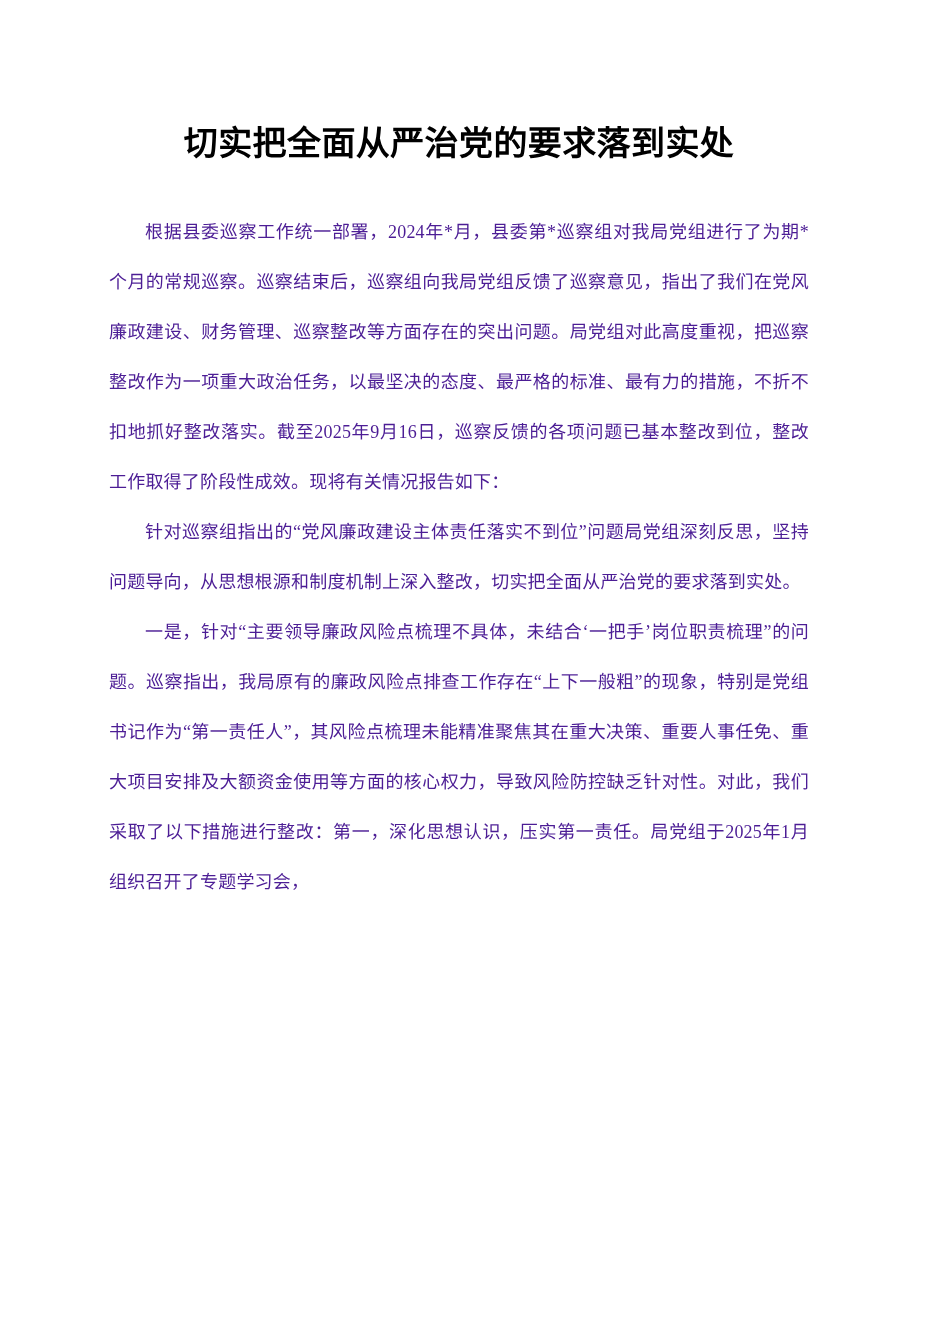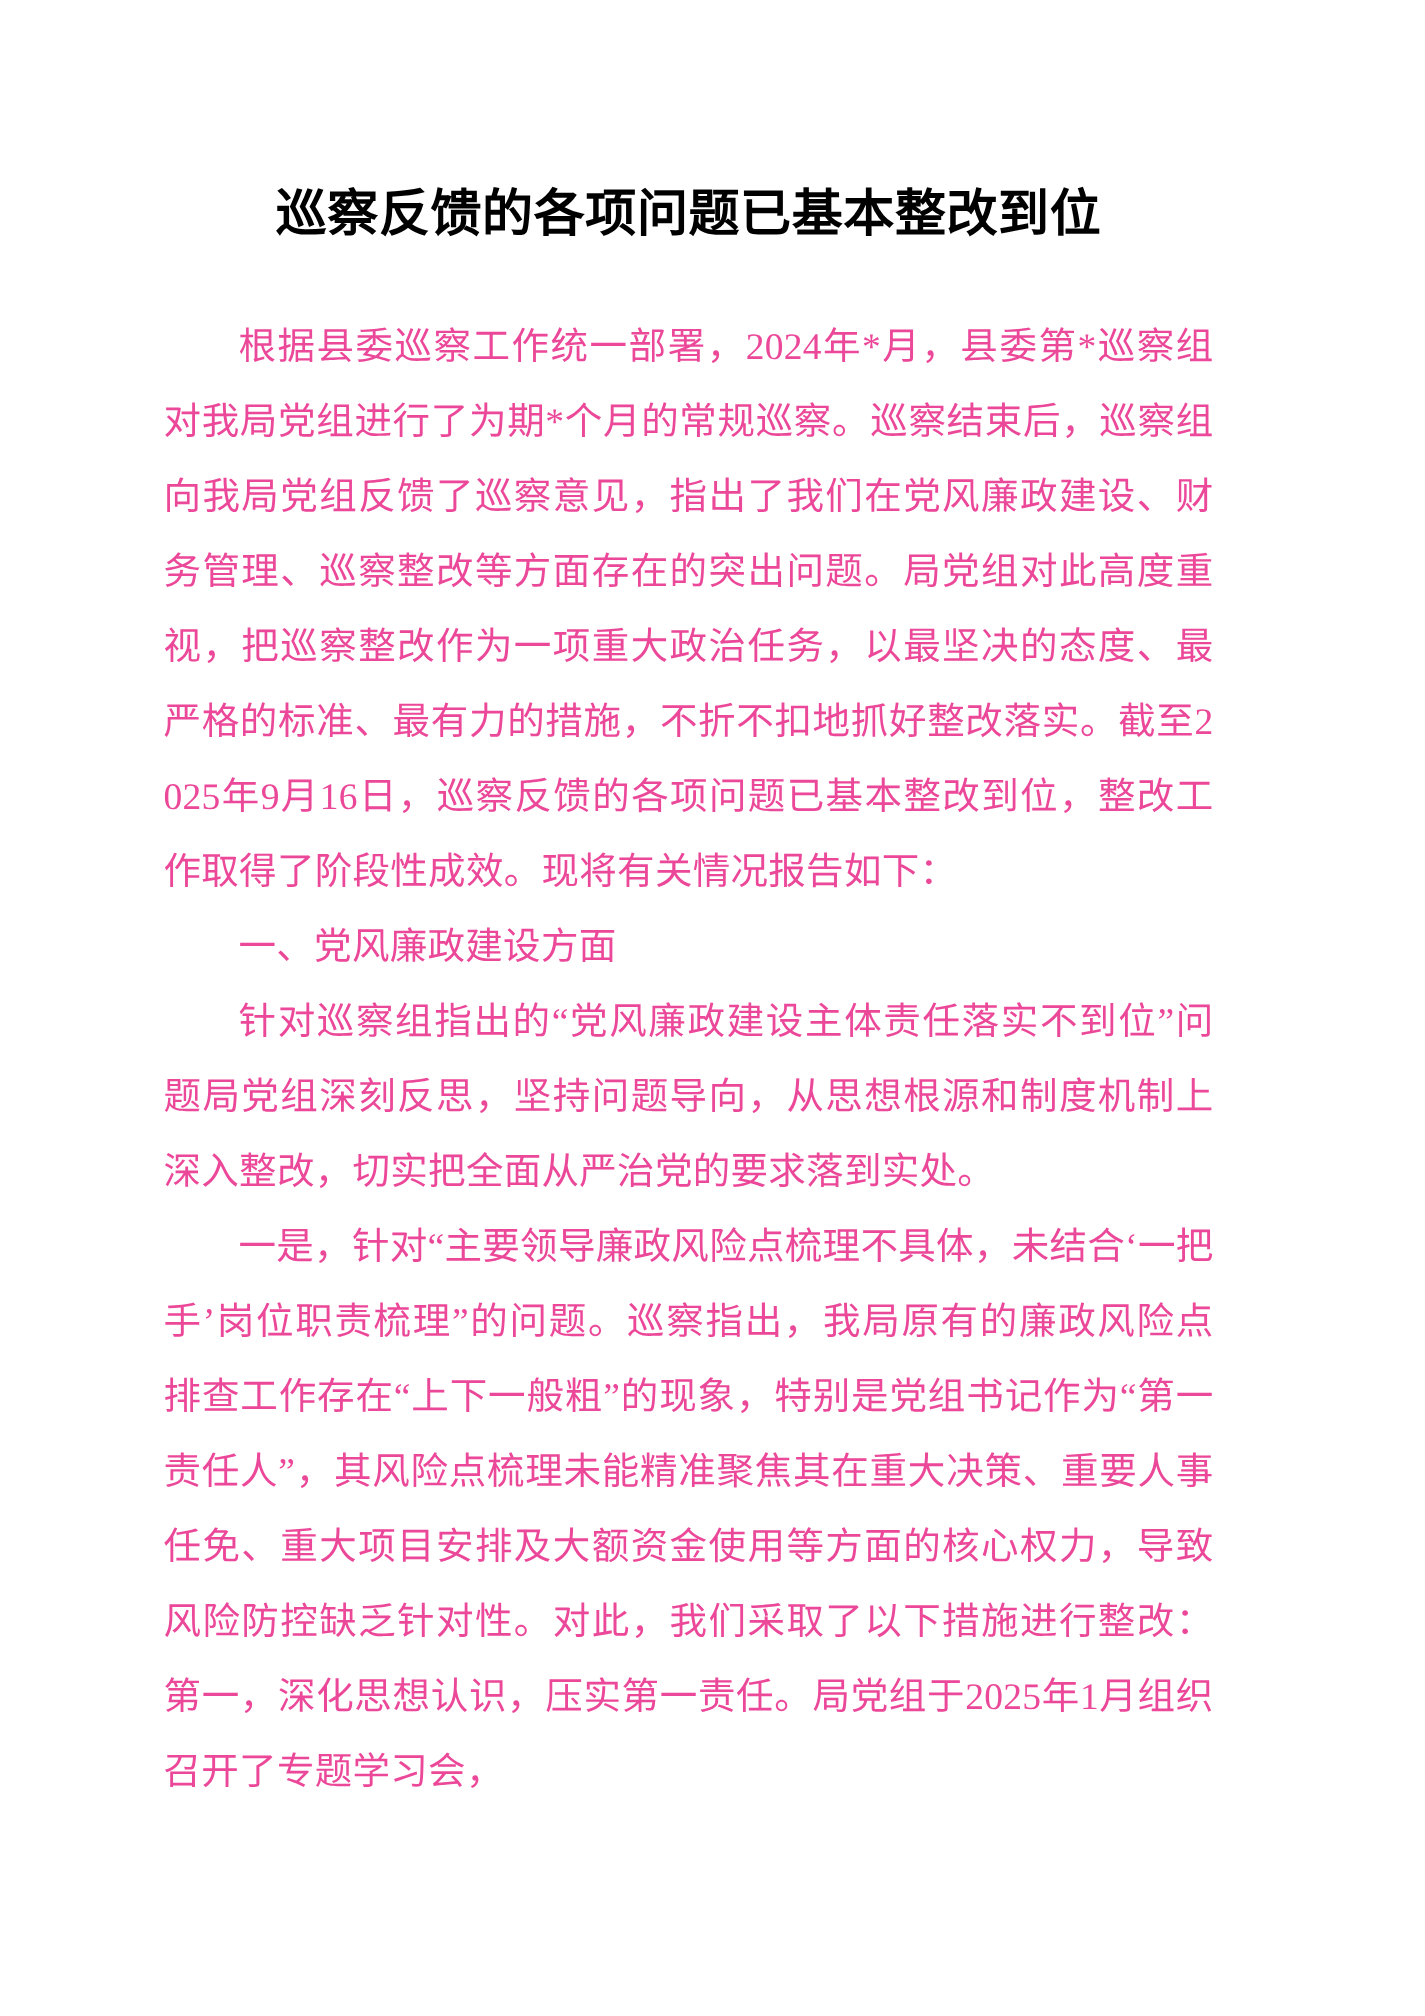--- a/index.html
+++ b/index.html
@@ -39,23 +39,23 @@
     padding-bottom: 0;
     white-space: nowrap;
   }
 
   .body-block {
     margin-top: 41px;
   }
 
   p.para {
     font-family: "Liberation Serif", "DejaVu Serif", serif;
-    font-size: 25px;
+    font-size: 18px;
     line-height: 50px;
-    color: #ec4899;
+    color: #4c1d95;
     margin: 0;
     text-align: justify;
     text-justify: inter-ideograph;
     text-indent: 2em;
     letter-spacing: 0.2px;
     word-break: break-all;
   }
 
   p.para.heading-num {
     text-indent: 2em;
@@ -69,27 +69,26 @@
   p.para:last-child {
     text-align: justify;
   }
 </style>
 </head>
 <body>
 
 <div class="page">
   <div class="page-body">
 
-    <h1 class="doc-title">巡察反馈的各项问题已基本整改到位</h1>
+    <h1 class="doc-title">切实把全面从严治党的要求落到实处</h1>
 
     <div class="body-block">
 
       <p class="para">根据县委巡察工作统一部署，2024年*月，县委第*巡察组对我局党组进行了为期*个月的常规巡察。巡察结束后，巡察组向我局党组反馈了巡察意见，指出了我们在党风廉政建设、财务管理、巡察整改等方面存在的突出问题。局党组对此高度重视，把巡察整改作为一项重大政治任务，以最坚决的态度、最严格的标准、最有力的措施，不折不扣地抓好整改落实。截至2025年9月16日，巡察反馈的各项问题已基本整改到位，整改工作取得了阶段性成效。现将有关情况报告如下：</p>
 
-      <p class="para heading-num">一、党风廉政建设方面</p>
 
       <p class="para">针对巡察组指出的“党风廉政建设主体责任落实不到位”问题局党组深刻反思，坚持问题导向，从思想根源和制度机制上深入整改，切实把全面从严治党的要求落到实处。</p>
 
 
       <p class="para">一是，针对“主要领导廉政风险点梳理不具体，未结合‘一把手’岗位职责梳理”的问题。巡察指出，我局原有的廉政风险点排查工作存在“上下一般粗”的现象，特别是党组书记作为“第一责任人”，其风险点梳理未能精准聚焦其在重大决策、重要人事任免、重大项目安排及大额资金使用等方面的核心权力，导致风险防控缺乏针对性。对此，我们采取了以下措施进行整改：第一，深化思想认识，压实第一责任。局党组于2025年1月组织召开了专题学习会，</p>
 
     </div>
   </div>
 </div>
 

